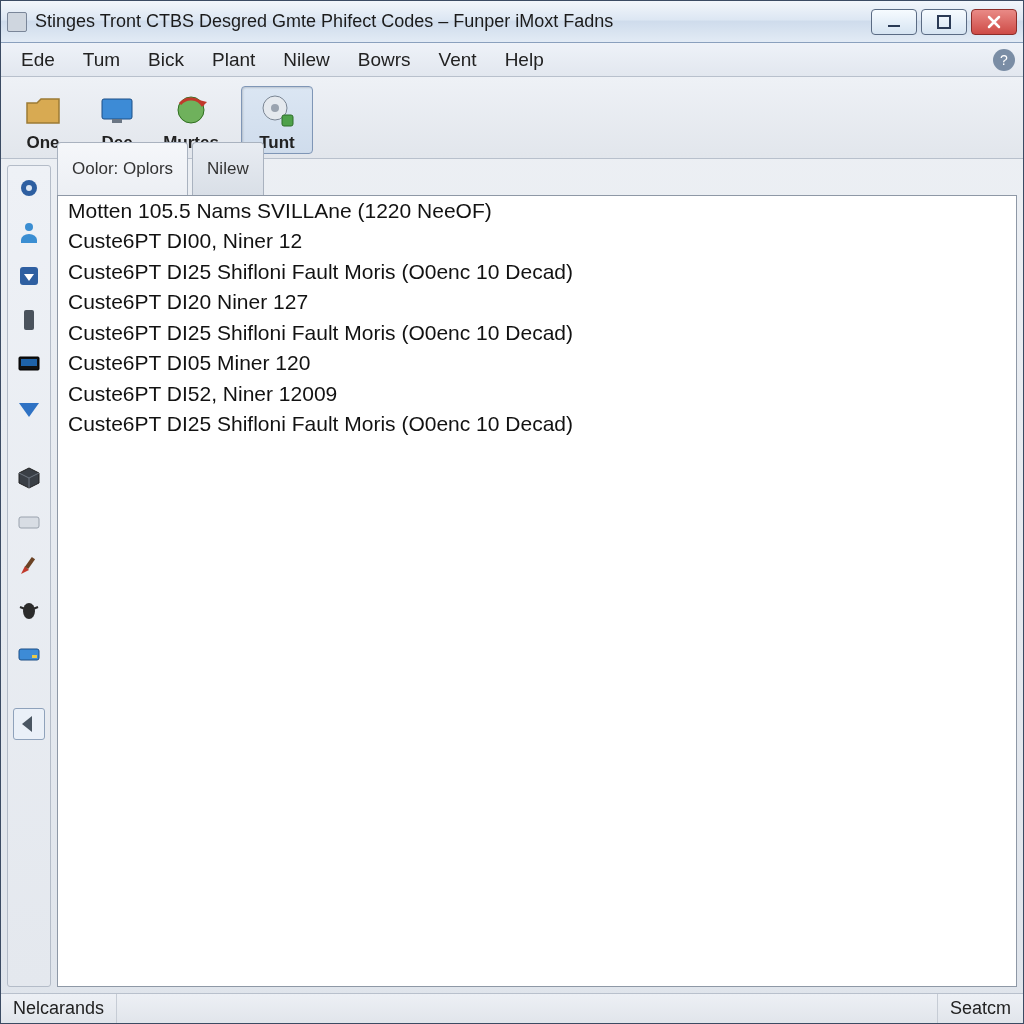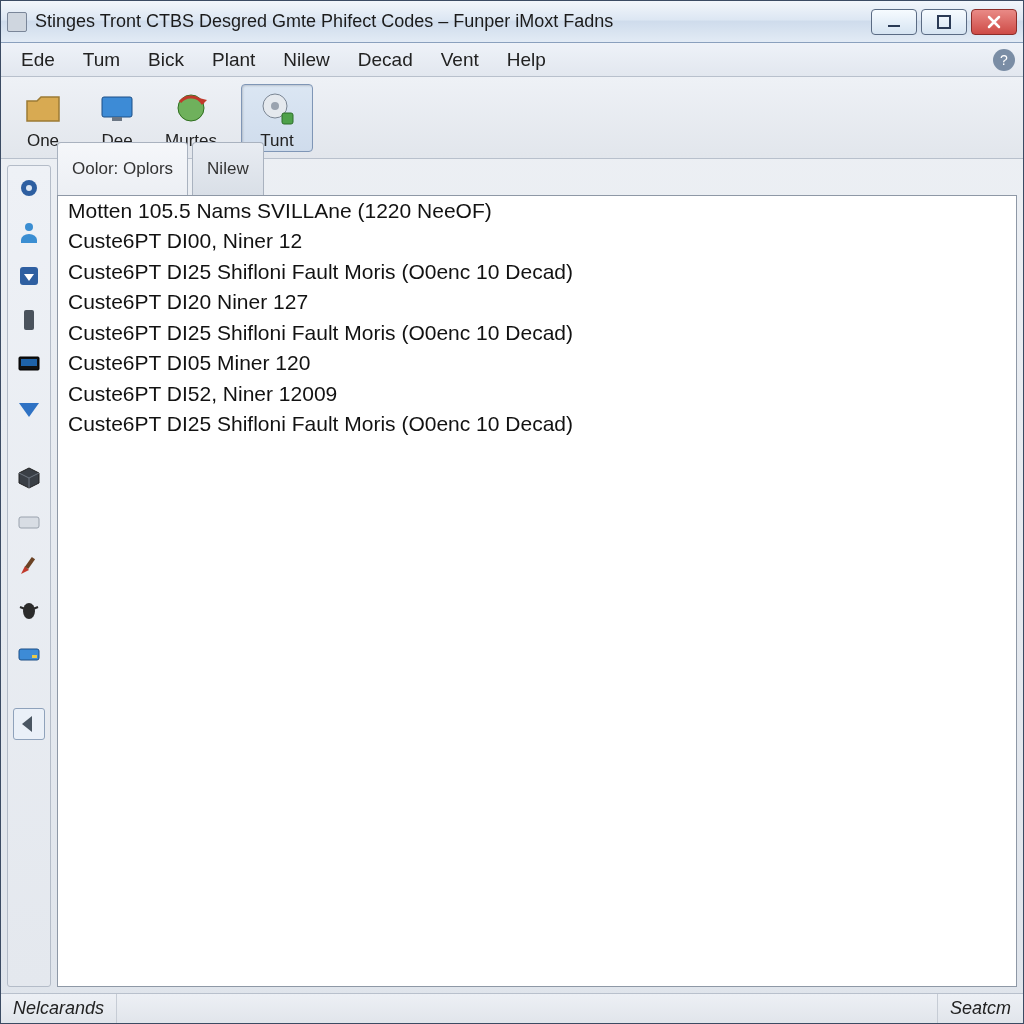--- a/index.html
+++ b/index.html
@@ -50,21 +50,21 @@
   .menubar .help-circle {
     width: 22px; height: 22px; border-radius: 50%; background: #7a8da5;
     display: flex; align-items: center; justify-content: center; color: #fff; font-size: 14px;
   }
   
   
   .toolbar {
     height: 82px;
     background: linear-gradient(#eef1f6, #e2e6ec);
     border-bottom: 1px solid #b8c0cc;
-    display: flex; align-items: center; padding: 4px 6px; gap: 2px;
+    display: flex; align-items: flex-end; padding: 4px 6px; gap: 2px; font-weight: bold;
   }
   .tbtn {
     width: 72px; display: flex; flex-direction: column; align-items: center; justify-content: center;
     border: 1px solid transparent; border-radius: 4px; padding: 2px 2px 0;
     font-size: 17px; color: #222; gap: 2px;
   }
   .tbtn.active, .tbtn:hover { border-color: #9bb1cf; background: linear-gradient(#f6faff, #e2ecf7); }
   .tbtn.pressed { border-color: #7f96b6; background: linear-gradient(#dbe6f3, #cfdcec); box-shadow: inset 1px 1px 2px rgba(0,0,0,0.15); }
   .tbtn .ticon { width: 42px; height: 42px; display:flex; align-items:center; justify-content:center; }
   .sep { width: 2px; margin: 6px 4px; background: linear-gradient(#cdd3db, #e8ecf2); }
@@ -94,21 +94,21 @@
   .content {
     flex: 1; background: #fff; border: 1px solid #8e98a6;
     padding: 0 10px; overflow: auto; font-size: 21px; color: #121212; line-height: 1.45;
   }
   .content .row { white-space: nowrap; }
   
   
   .statusbar {
     height: 30px; background: linear-gradient(#edf0f5, #e1e5eb);
     border-top: 1px solid #b8c0cc;
-    display: flex; align-items: center; font-size: 18px; color: #222; font-style: italic;
+    display: flex; align-items: center; font-size: 18px; color: #222;
   }
   .statusbar .cell { padding: 0 12px; height: 100%; display:flex; align-items:center; border-right: 1px solid #c6ccd5; }
   .statusbar .grow { flex: 1; }
   .statusbar .cell:last-child { border-right: none; }
 </style>
 </head>
 <body>
 
 <div class="window">
 
@@ -133,21 +133,21 @@
       </div>
     </div>
   </div>
 
   <div class="menubar">
     <div class="menu-item">Ede</div>
     <div class="menu-item">Tum</div>
     <div class="menu-item">Bick</div>
     <div class="menu-item">Plant</div>
     <div class="menu-item">Nilew</div>
-    <div class="menu-item">Decad</div>
+    <div class="menu-item">Bowrs</div>
     <div class="menu-item">Vent</div>
     <div class="menu-item">Help</div>
     <div class="spacer"></div>
     <div class="help-circle">?</div>
   </div>
 
   <div class="toolbar">
     <div class="tbtn">
       <span class="ticon">
         <svg viewBox="0 0 42 42">

